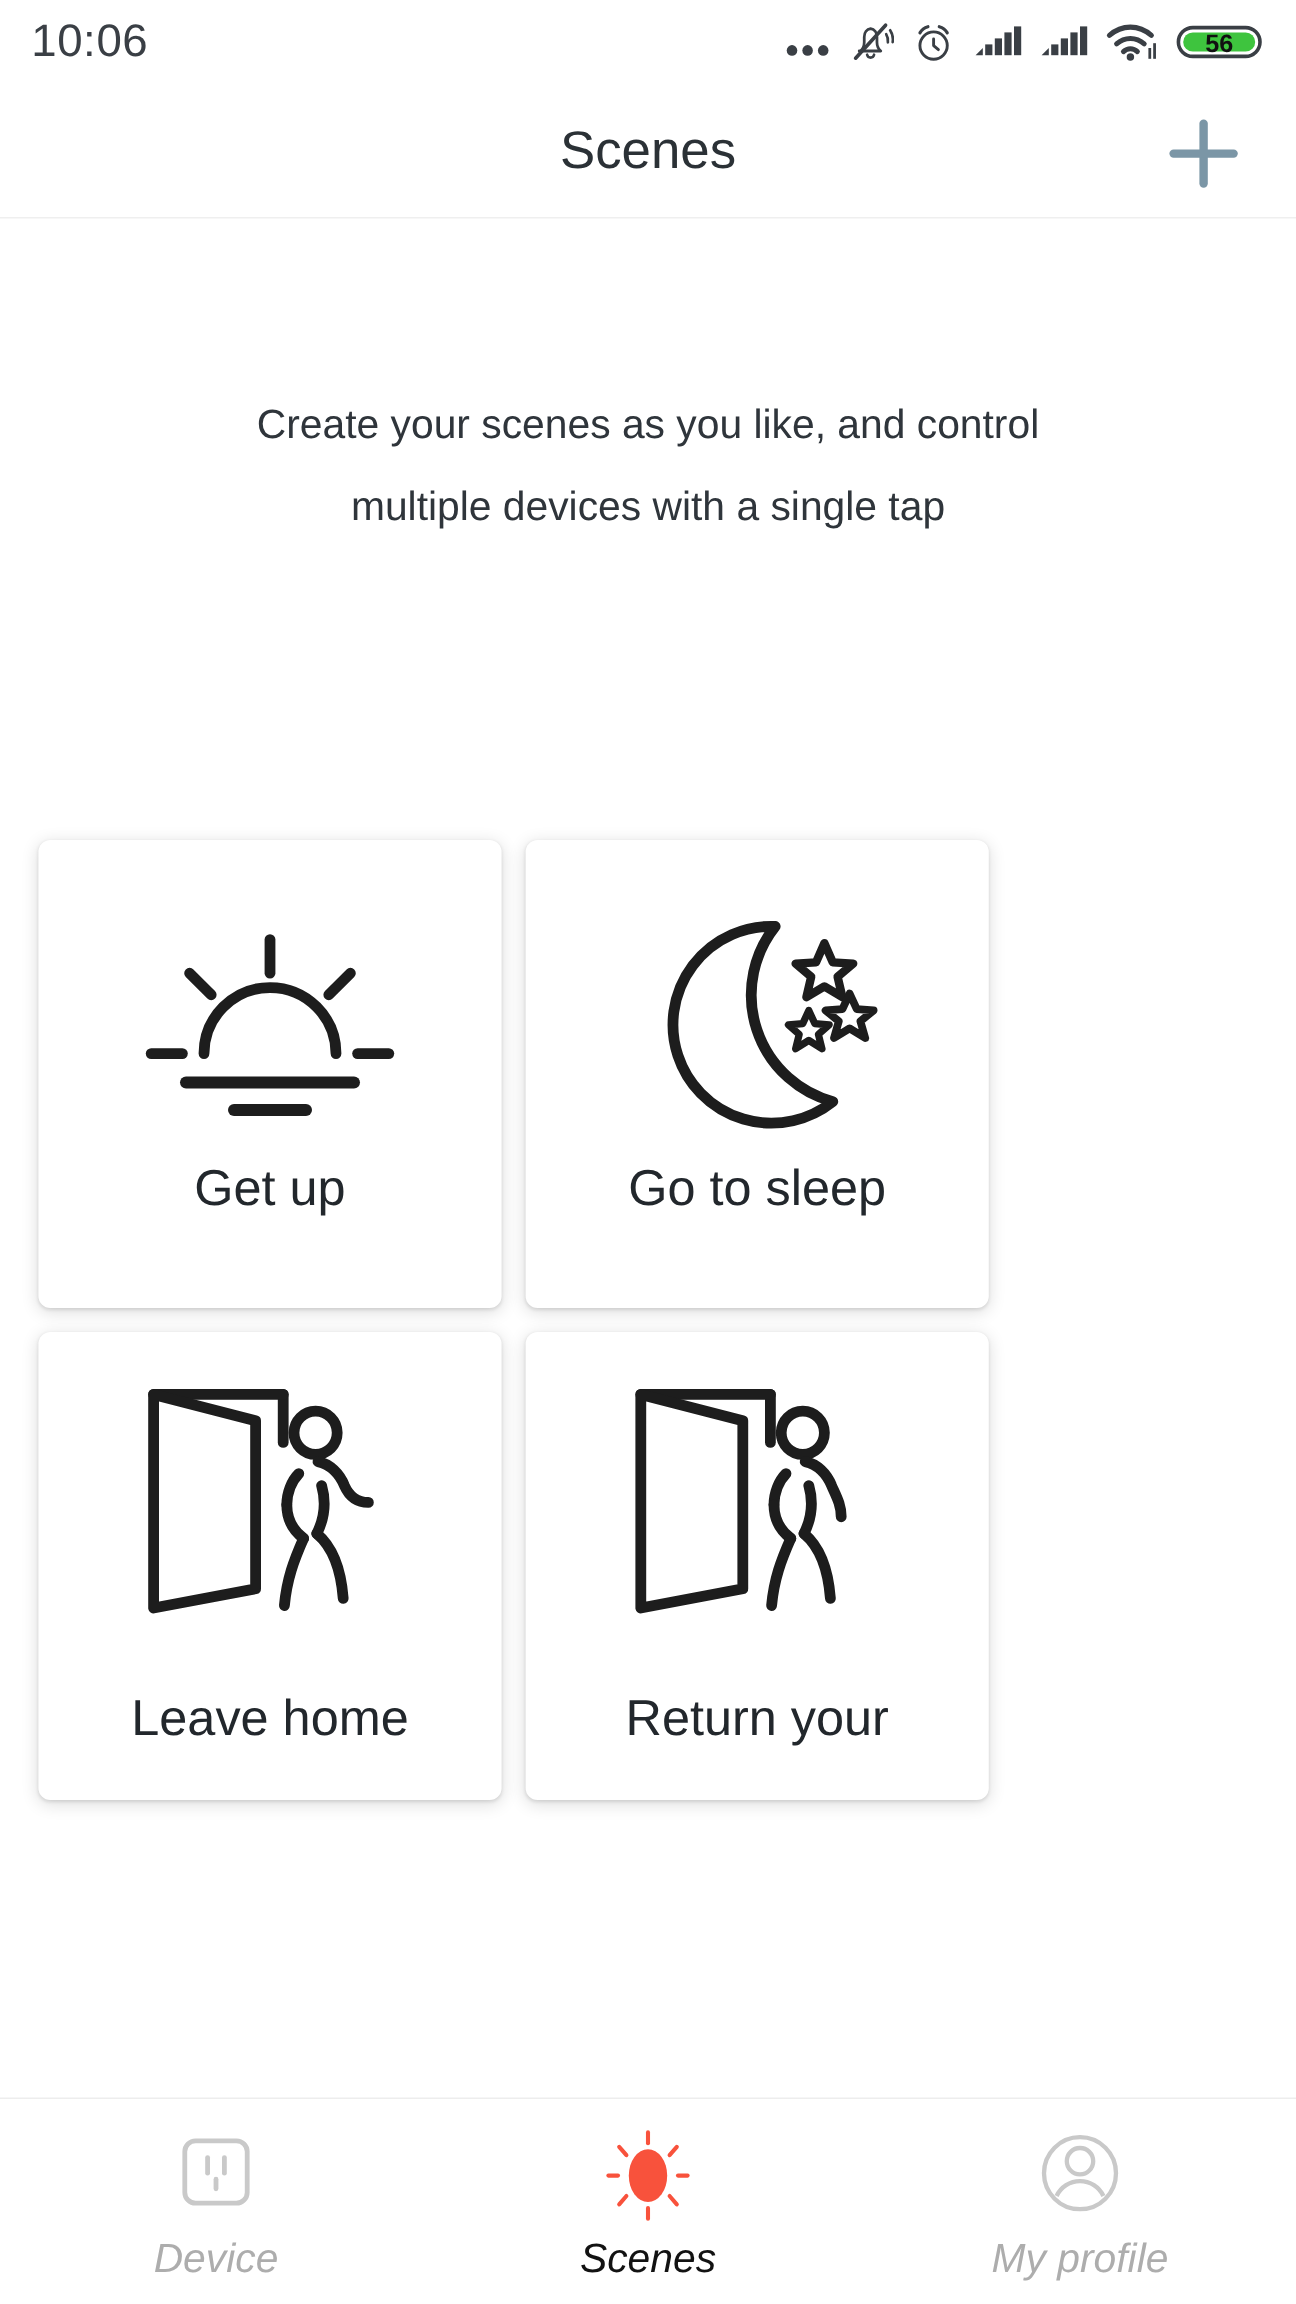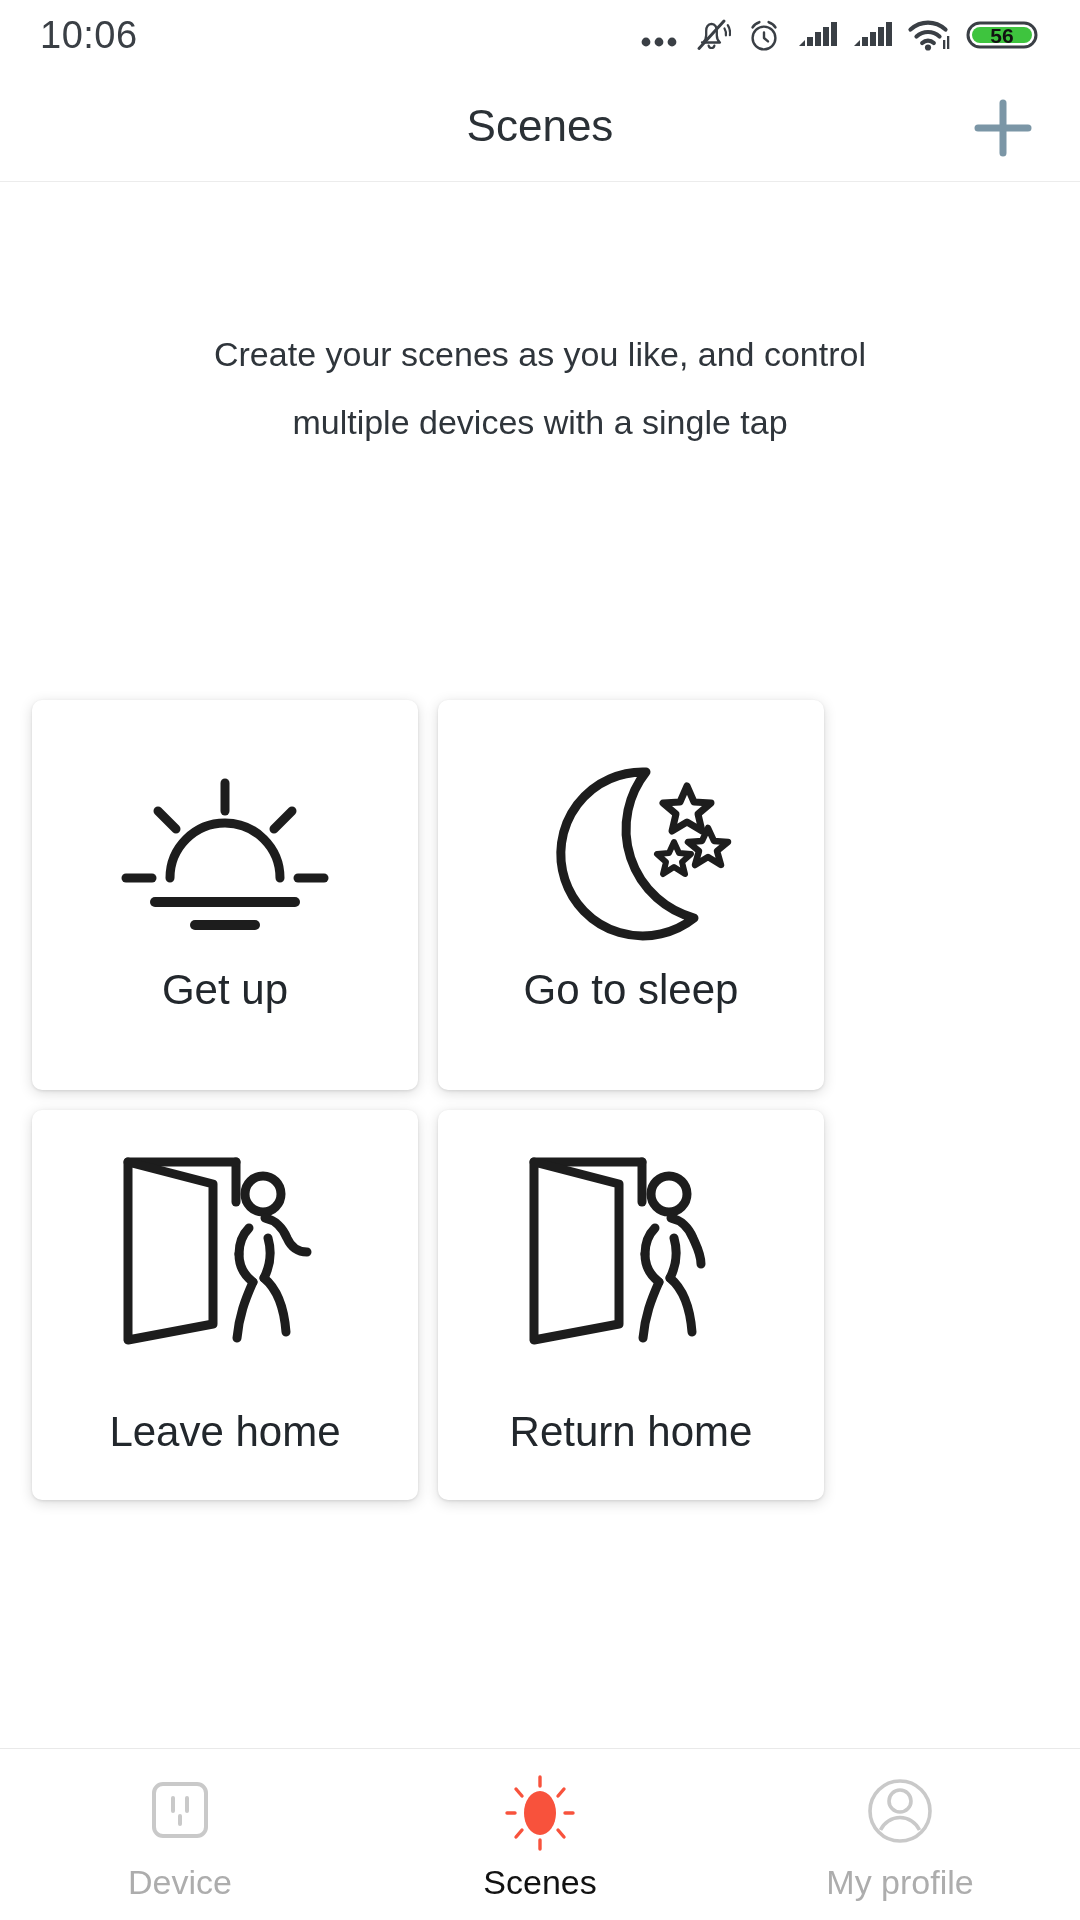--- a/index.html
+++ b/index.html
@@ -8,21 +8,21 @@
     background:#ffffff;
     font-family:"Liberation Sans", sans-serif;
     overflow:hidden;
   }
   body { position:relative; }
 
   
   .statusbar {
     position:absolute; top:0; left:0; width:1080px; height:70px;
     display:flex; align-items:center; justify-content:space-between;
-    padding:0 40px;
+    padding:0 26px;
   }
   .sb-time { font-size:38px; color:#3a3f45; letter-spacing:0.5px; }
   .sb-icons { display:flex; align-items:flex-end; gap:13px; }
   .sb-ic { display:block; }
 
   
   .header {
     position:absolute; top:70px; left:0; width:1080px; height:112px;
     border-bottom:1px solid #ececec; background:#fff;
   }
@@ -75,20 +75,21 @@
   }
   .card.door .card-icon { top:40px; }
   .card.door .card-label { bottom:44px; }
 
   
   .bottomnav {
     position:absolute; bottom:0; left:0; width:1080px; height:172px;
     background:#ffffff;
     border-top:1px solid #e9e9e9;
     display:flex;
+    font-style:italic;
   }
   .nav-item {
     flex:1; display:flex; flex-direction:column;
     align-items:center; justify-content:center;
     cursor:pointer; padding-top:4px;
   }
   .nav-ic { height:86px; display:flex; align-items:center; justify-content:center; }
   .nav-label { font-size:34px; margin-top:6px; color:#adadad; }
   .nav-item.active .nav-label { color:#121212; }
 </style>
@@ -231,21 +232,21 @@
           <circle cx="145" cy="44" r="18"></circle>
           <path d="M131 78c-6 6-10 16-10 26"></path>
           <path d="M147 68c10 2 18 10 22 20 4 9 8 16 8 26"></path>
           <path d="M121 104c0 14 6 22 14 28"></path>
           <path d="M150 88c4 14 2 28-4 40"></path>
           <path d="M135 132c-8 18-14 34-16 56"></path>
           <path d="M146 128c12 10 20 28 22 54"></path>
         </g>
       </svg>
     </div>
-    <div class="card-label">Return home</div>
+    <div class="card-label">Return your</div>
   </div>
 
 </div>
 
 <div class="bottomnav">
 
   <div class="nav-item">
     <div class="nav-ic">
       <svg width="86" height="86" viewBox="0 0 86 86">
         <rect x="17" y="13" width="52" height="52" rx="9" ry="9" fill="none" stroke="#c9c9c9" stroke-width="4"></rect>

